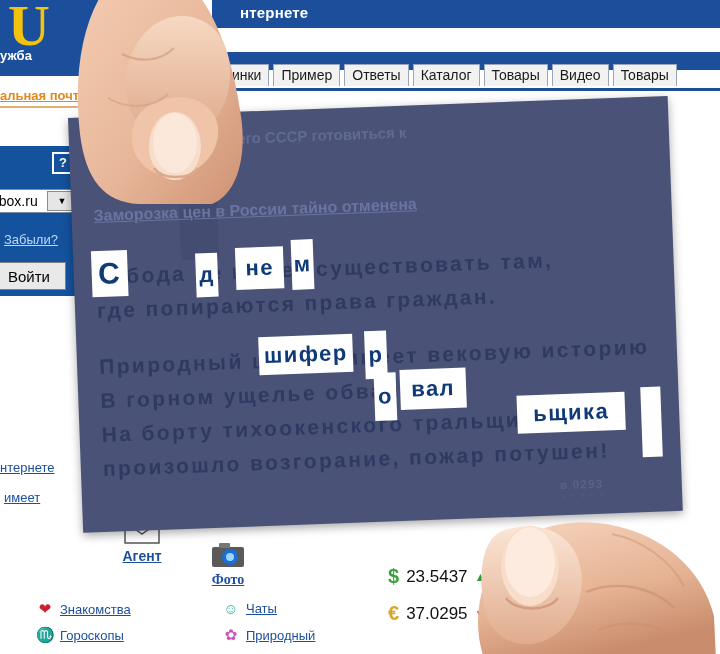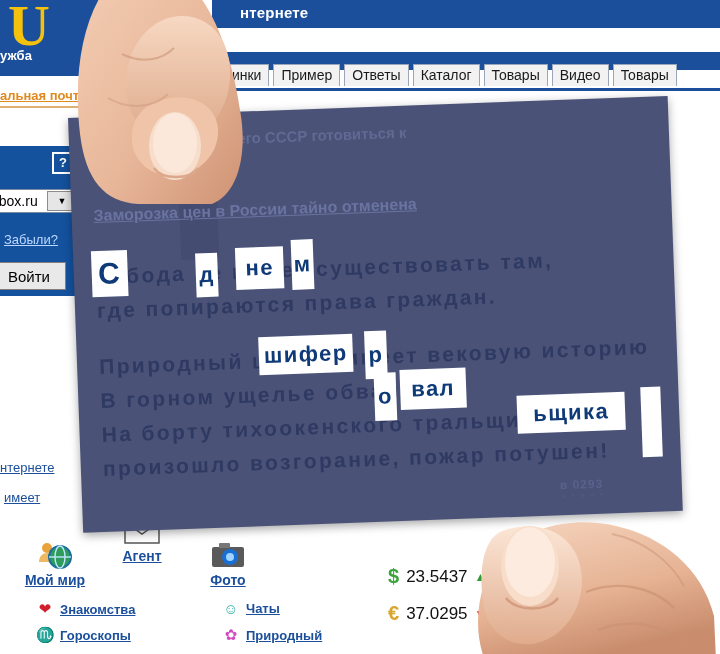--- a/index.html
+++ b/index.html
@@ -44,21 +44,21 @@
   .ll-afisha{left:4px;top:490px;}
 
   
   .news1{position:absolute;left:200px;top:120px;color:#1b4f9c;font-size:16px;font-weight:bold;text-decoration:underline;white-space:nowrap;}
   .news1b{position:absolute;left:176px;top:148px;color:#1b4f9c;font-size:16px;font-weight:bold;text-decoration:underline;}
   .svc{position:absolute;text-align:center;width:90px;}
   .svc .ic{height:34px;display:flex;align-items:center;justify-content:center;font-size:26px;}
   .svc .lb{color:#1b4f9c;font-size:14px;font-weight:bold;text-decoration:underline;}
   .svc2{position:absolute;display:flex;align-items:center;gap:6px;}
   .svc2 .ic2{font-size:15px;width:18px;text-align:center;}
-  .svc2 .lb2{color:#1b4f9c;font-size:13px;text-decoration:underline;font-weight:bold;}
+  .svc2 .lb2{color:#1b4f9c;font-size:13px;text-decoration:underline;}
 
   .rate{position:absolute;display:flex;align-items:center;gap:7px;font-size:17px;color:#111;font-family:"Liberation Sans",sans-serif;}
   .rate .sym{font-size:20px;font-weight:bold;}
   .rate .arrow{font-size:12px;}
 
   
   #card{position:absolute;left:68px;top:118px;width:600px;height:415px;
         background:#4a5278;
         transform:rotate(-2.1deg);transform-origin:0 0;
         box-shadow:0 3px 10px rgba(0,0,0,.35);}
@@ -118,46 +118,33 @@
     </div>
     <div class="forgot">Забыли?</div>
     <div class="loginbtn">Войти</div>
 
     <div class="leftlink ll-rassylki">нтернете</div>
     <div class="leftlink ll-afisha">имеет</div>
 
     <div class="news1">ызвал страны бывшего СССР готовиться к</div>
     <div class="news1b">остям</div>
 
-    <div class="svc" style="left:10px;top:538px;">
-      <div class="ic">
-        <svg width="40" height="30" viewBox="0 0 40 30">
-          <circle cx="12" cy="8" r="5" fill="#e8a33d"></circle>
-          <path d="M4 22c0-6 4-9 8-9s8 3 8 9z" fill="#f0b860"></path>
-          <circle cx="25" cy="17" r="11" fill="#2f9b5c"></circle>
-          <circle cx="25" cy="17" r="11" fill="none" stroke="#1f6f9c" stroke-width="2"></circle>
-          <ellipse cx="25" cy="17" rx="5" ry="11" fill="none" stroke="#bfe8ff" stroke-width="1.4"></ellipse>
-          <line x1="14" y1="17" x2="36" y2="17" stroke="#bfe8ff" stroke-width="1.4"></line>
-        </svg>
-      </div>
-      <div class="lb">Мой мир</div>
-    </div>
 
     <div class="svc" style="left:97px;top:514px;">
       <div class="ic">
         <svg width="42" height="30" viewBox="0 0 42 30">
           <rect x="4" y="6" width="34" height="21" fill="#ffffff" stroke="#555" stroke-width="1.5"></rect>
           <path d="M4 6l17 12 17-12" fill="none" stroke="#555" stroke-width="1.5"></path>
           <path d="M6 4h30l-3 7H9z" fill="#f0c330" stroke="#b38f10" stroke-width="1"></path>
         </svg>
       </div>
       <div class="lb">Агент</div>
     </div>
 
-    <div class="svc" style="left:183px;top:538px;">
+    <div class="svc" style="left:183px;top:538px;font-family:Liberation Serif, serif;">
       <div class="ic">
         <svg width="38" height="30" viewBox="0 0 38 30">
           <rect x="3" y="7" width="32" height="20" rx="2" fill="#5a5a5a"></rect>
           <rect x="10" y="3" width="11" height="5" rx="1" fill="#777"></rect>
           <circle cx="21" cy="17" r="8" fill="#1a6fd4"></circle>
           <circle cx="21" cy="17" r="4" fill="#9fd4ff"></circle>
         </svg>
       </div>
       <div class="lb">Фото</div>
     </div>

